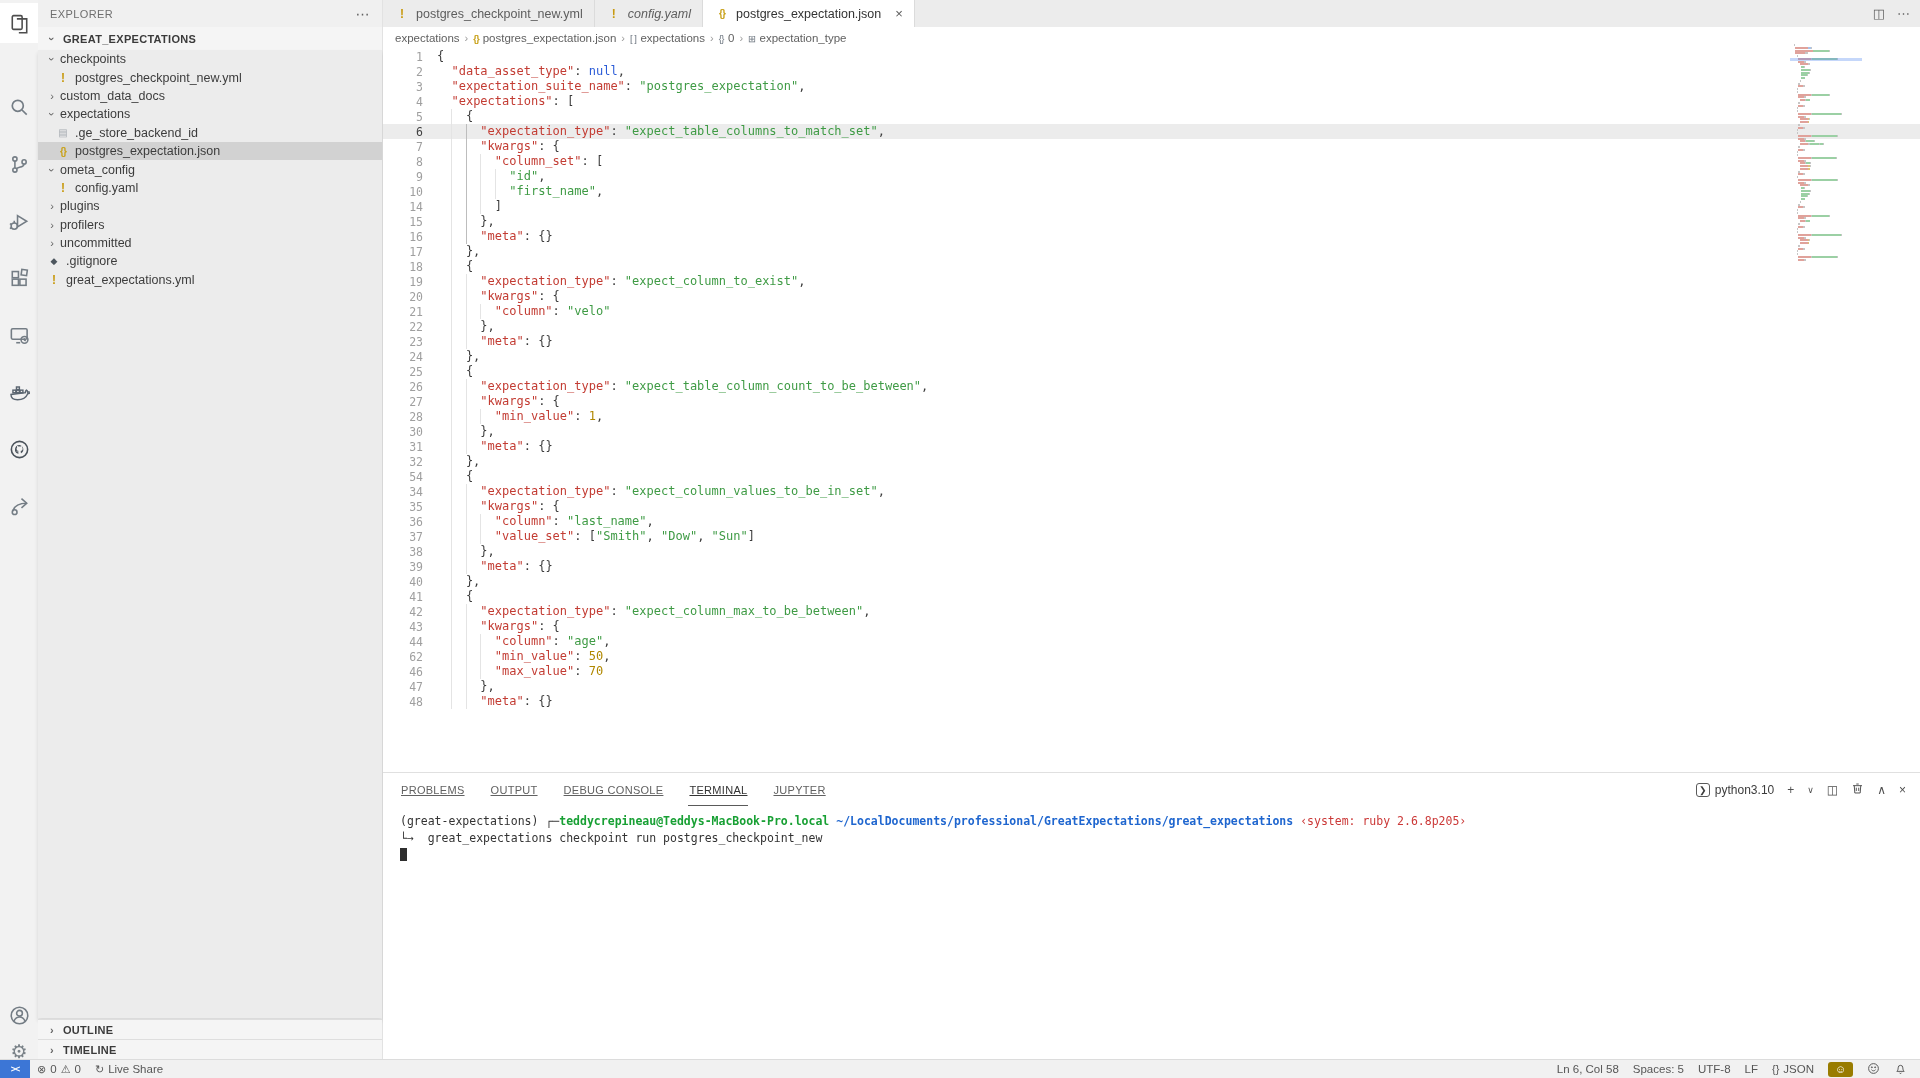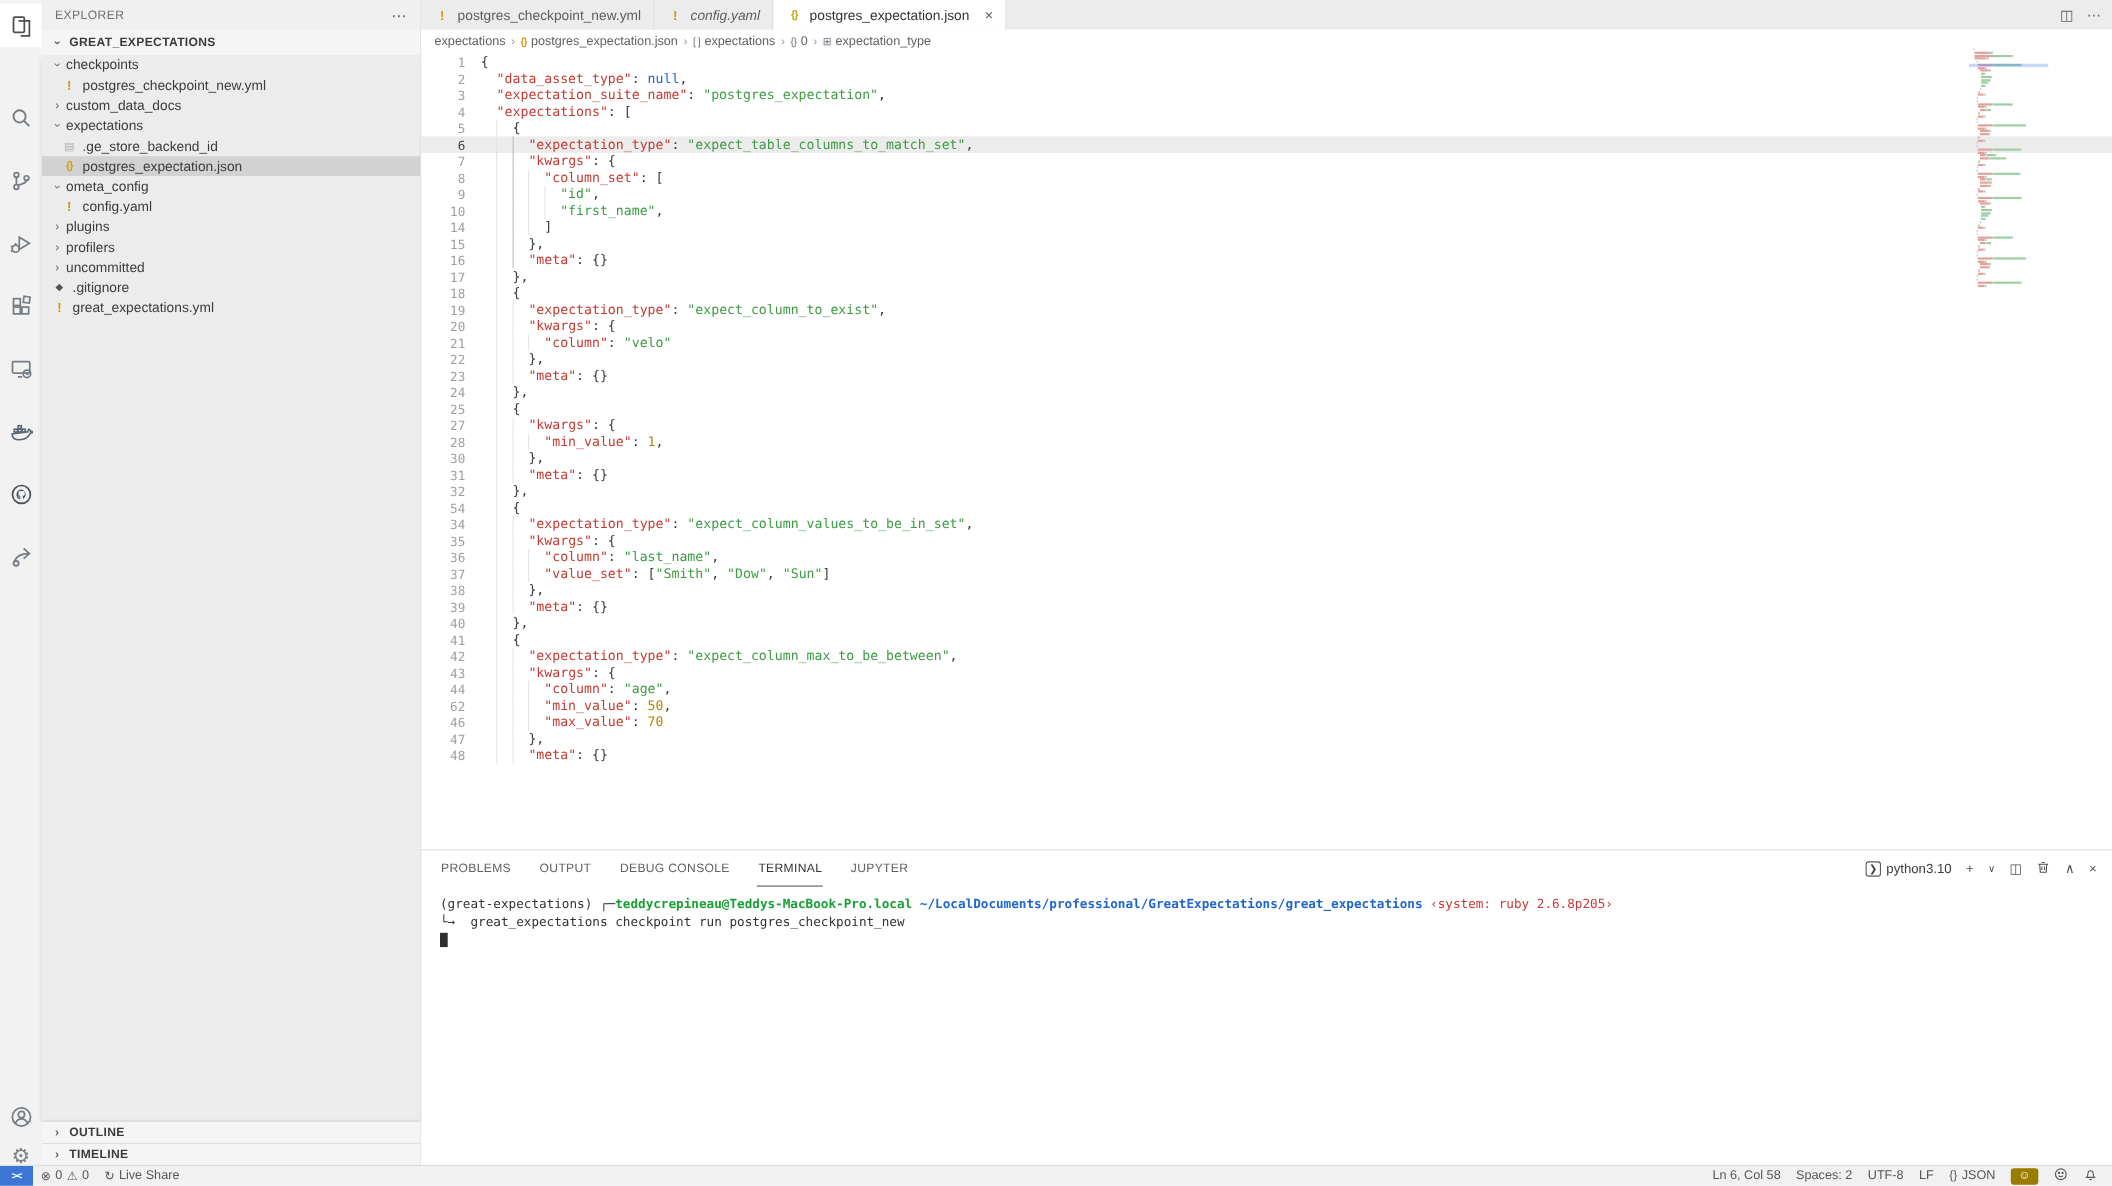--- a/index.html
+++ b/index.html
@@ -59,21 +59,21 @@
   .guide.dark { background:#bdbdbd; }
 
   #minimap { position:absolute; right:62px; top:44px; width:64px; }
   .mm-row { height:2px; margin-bottom:0.75px; position:relative; white-space:nowrap; font-size:0; }
   .mm-seg { display:inline-block; height:2px; vertical-align:top; }
   #mm-curline { position:absolute; left:-4px; right:-4px; height:3px; background:rgba(90,140,240,.35); }
 
   
   #panel { position:absolute; left:383px; right:0; top:772px; height:287px; background:#fff; border-top:1px solid #e0e0e0; }
   #panel-tabs { position:absolute; left:17px; top:0; height:34px; display:flex; align-items:center; gap:24px; font-size:11px; color:#616161; letter-spacing:.3px; }
-  .ptab { padding:9px 1px; cursor:pointer; }
+  .ptab { padding:9px 1px; cursor:pointer;text-decoration:underline; }
   .ptab.active { color:#333; border-bottom:1px solid #5a5a5a; }
   #panel-controls { position:absolute; right:14px; top:0; height:34px; display:flex; align-items:center; gap:13px; color:#4f4f4f; font-size:12px; }
   .pc-shell { display:flex; align-items:center; gap:5px; font-size:12px; color:#3c3c3c; }
   .pc-launch { width:14px; height:14px; border:1px solid #5a5a5a; border-radius:3px; font-size:9px; display:flex; align-items:center; justify-content:center; }
   #term { position:absolute; left:17px; top:40px; right:20px; font-family:"DejaVu Sans Mono","Liberation Mono",monospace; font-size:11.5px; line-height:16.5px; color:#333; white-space:pre-wrap; }
   .tt-p { color:#333; } .tt-g { color:#18a034; font-weight:bold; }
   .tt-b { color:#1f66cf; font-weight:bold; } .tt-r { color:#cb3837; }
   #cursor-block { display:inline-block; width:7px; height:13px; background:#2e2e2e; vertical-align:middle; }
 
   
@@ -408,20 +408,26 @@
           <span class="ln">24</span>
           <span class="lc"><span class="tk-p">    },</span></span>
           <span class="guide" style="left: 68.44px;"></span>
         </div>
         <div class="cl">
           <span class="ln">25</span>
           <span class="lc"><span class="tk-p">    {</span></span>
           <span class="guide" style="left: 68.44px;"></span>
         </div>
         <div class="cl">
+          <span class="ln">26</span>
+          <span class="lc"><span class="tk-p">      </span><span class="tk-k">"expectation_type"</span><span class="tk-p">: </span><span class="tk-s">"expect_table_column_count_to_be_between"</span><span class="tk-p">,</span></span>
+          <span class="guide" style="left: 68.44px;"></span>
+          <span class="guide" style="left: 82.88px;"></span>
+        </div>
+        <div class="cl">
           <span class="ln">27</span>
           <span class="lc"><span class="tk-p">      </span><span class="tk-k">"kwargs"</span><span class="tk-p">: {</span></span>
           <span class="guide" style="left: 68.44px;"></span>
           <span class="guide" style="left: 82.88px;"></span>
         </div>
         <div class="cl">
           <span class="ln">28</span>
           <span class="lc"><span class="tk-p">        </span><span class="tk-k">"min_value"</span><span class="tk-p">: </span><span class="tk-n">1</span><span class="tk-p">,</span></span>
           <span class="guide" style="left: 68.44px;"></span>
           <span class="guide" style="left: 82.88px;"></span>
@@ -659,21 +665,21 @@
       <span>0</span>
       <span class="glyph">⚠</span>
       <span>0</span>
     </div>
     <div class="st-item">
       <span class="glyph">↻</span>
       <span>Live Share</span>
     </div>
     <div class="st-right">
       <div class="st-item">Ln 6, Col 58</div>
-      <div class="st-item">Spaces: 2</div>
+      <div class="st-item">Spaces: 5</div>
       <div class="st-item">UTF-8</div>
       <div class="st-item">LF</div>
       <div class="st-item">
         <span class="glyph">{}</span>
         <span>JSON</span>
       </div>
       <div class="st-item">
         <span id="copilot-badge">☺</span>
       </div>
       <div class="st-item st-svg">

